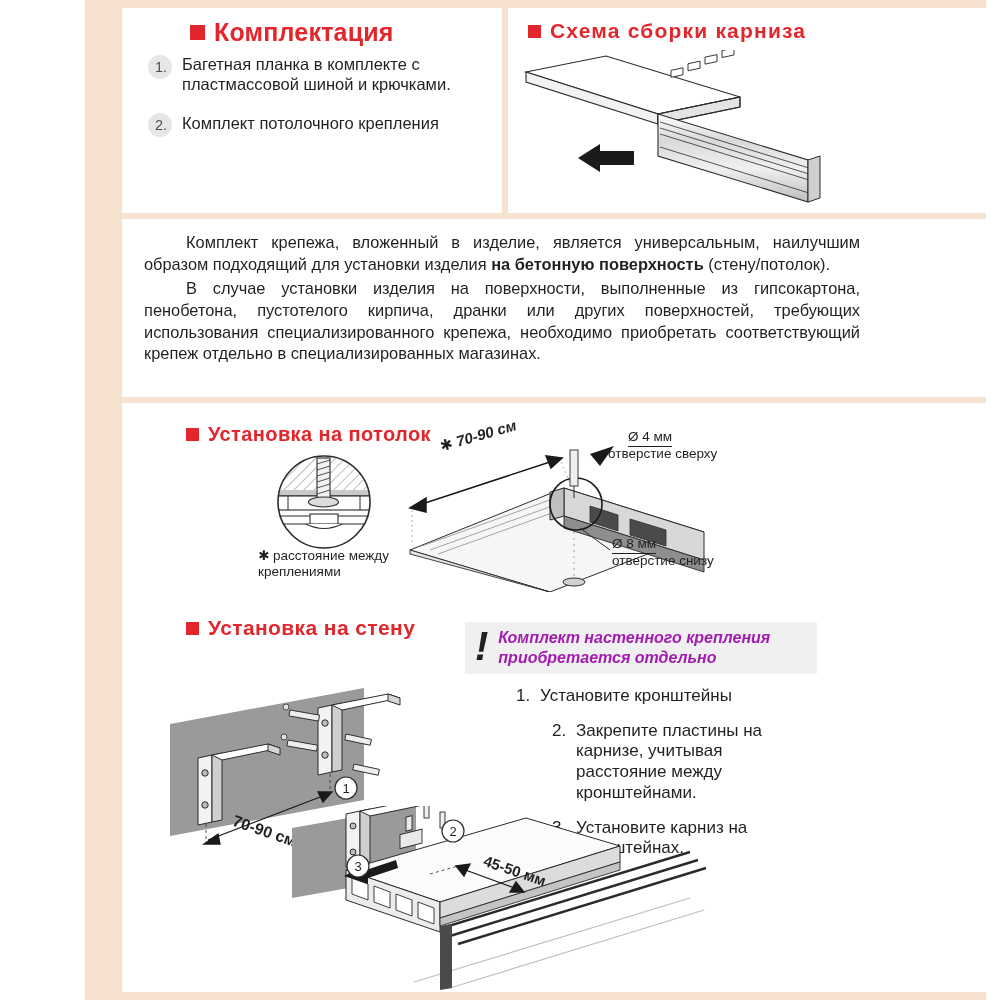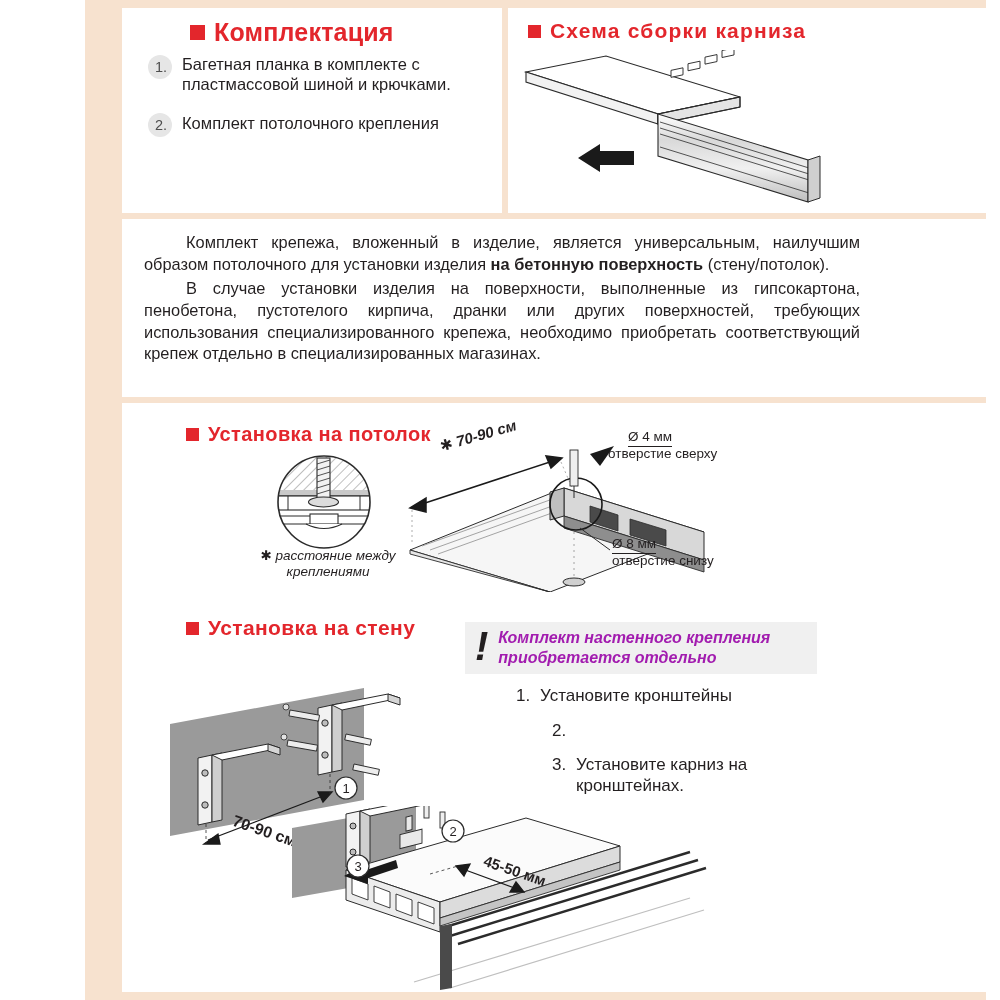--- a/index.html
+++ b/index.html
@@ -59,21 +59,21 @@
   .body-text{
     position:absolute;left:144px;top:232px;width:716px;
     font-size:16.4px;color:#231f20;line-height:1.32;
     text-align:justify;
   }
   .body-text p{margin:0 0 3px 0;text-indent:42px;}
   .body-text b{font-weight:bold;}
 
   
   .lbl{position:absolute;color:#231f20;font-size:13.5px;line-height:1.16;white-space:nowrap;}
-  .lbl-c{text-align:center;white-space:normal;font-style:italic;}
+  .lbl-c{text-align:left;white-space:normal;}
 
   
   .warn{
     position:absolute;left:465px;top:622px;width:352px;height:52px;
     background:#f0f0f0;display:flex;align-items:center;
   }
   .warn-bang{
     color:#231f20;font-size:40px;font-weight:bold;line-height:.82;
     margin:0 10px 4px 10px;font-style:italic;
   }
@@ -169,21 +169,21 @@
 
       <g transform="translate(70,100)">
         <polygon points="0,8 22,-6 22,1 56,1 56,15 22,15 22,22" fill="#1a1a1a"></polygon>
       </g>
     </svg>
   </div>
 
   <div class="panel" id="panel-text"></div>
 
   <div class="body-text">
-    <p><span>Комплект крепежа, вложенный в изделие, является универсальным, наилучшим образом потолочного для установки изделия </span><b>на бетонную поверхность</b><span> (стену/потолок).</span></p>
+    <p><span>Комплект крепежа, вложенный в изделие, является универсальным, наилучшим образом подходящий для установки изделия </span><b>на бетонную поверхность</b><span> (стену/потолок).</span></p>
     <p>В случае установки изделия на поверхности, выполненные из гипсокартона, пенобетона, пустотелого кирпича, дранки или других поверхностей, требующих использования специализированного крепежа, необходимо приобретать соответствующий крепеж отдельно в специализированных магазинах.</p>
   </div>
 
   <div class="panel" id="panel-install"></div>
 
   <div class="heading h-ceiling">
     <span class="sq"></span>
     <span>Установка на потолок</span>
   </div>
 
@@ -292,20 +292,21 @@
     </div>
   </div>
 
   <div class="steps">
     <div class="step step-1">
       <div class="n">1.</div>
       <div>Установите кронштейны</div>
     </div>
     <div class="step step-2" style="width:220px;">
       <div class="n">2.</div>
+      <div>Закрепите пластины на карнизе, учитывая расстояние между кронштейнами.</div>
     </div>
     <div class="step step-3" style="width:220px;margin-top:12px;">
       <div class="n">3.</div>
       <div>Установите карниз на кронштейнах.</div>
     </div>
   </div>
 
   <div class="fig" style="left:168px;top:672px;">
     <svg width="300" height="190" viewBox="0 0 300 190">
       <polygon points="2,52 196,16 196,128 2,164" fill="#9a9a9a" stroke="none"></polygon>

